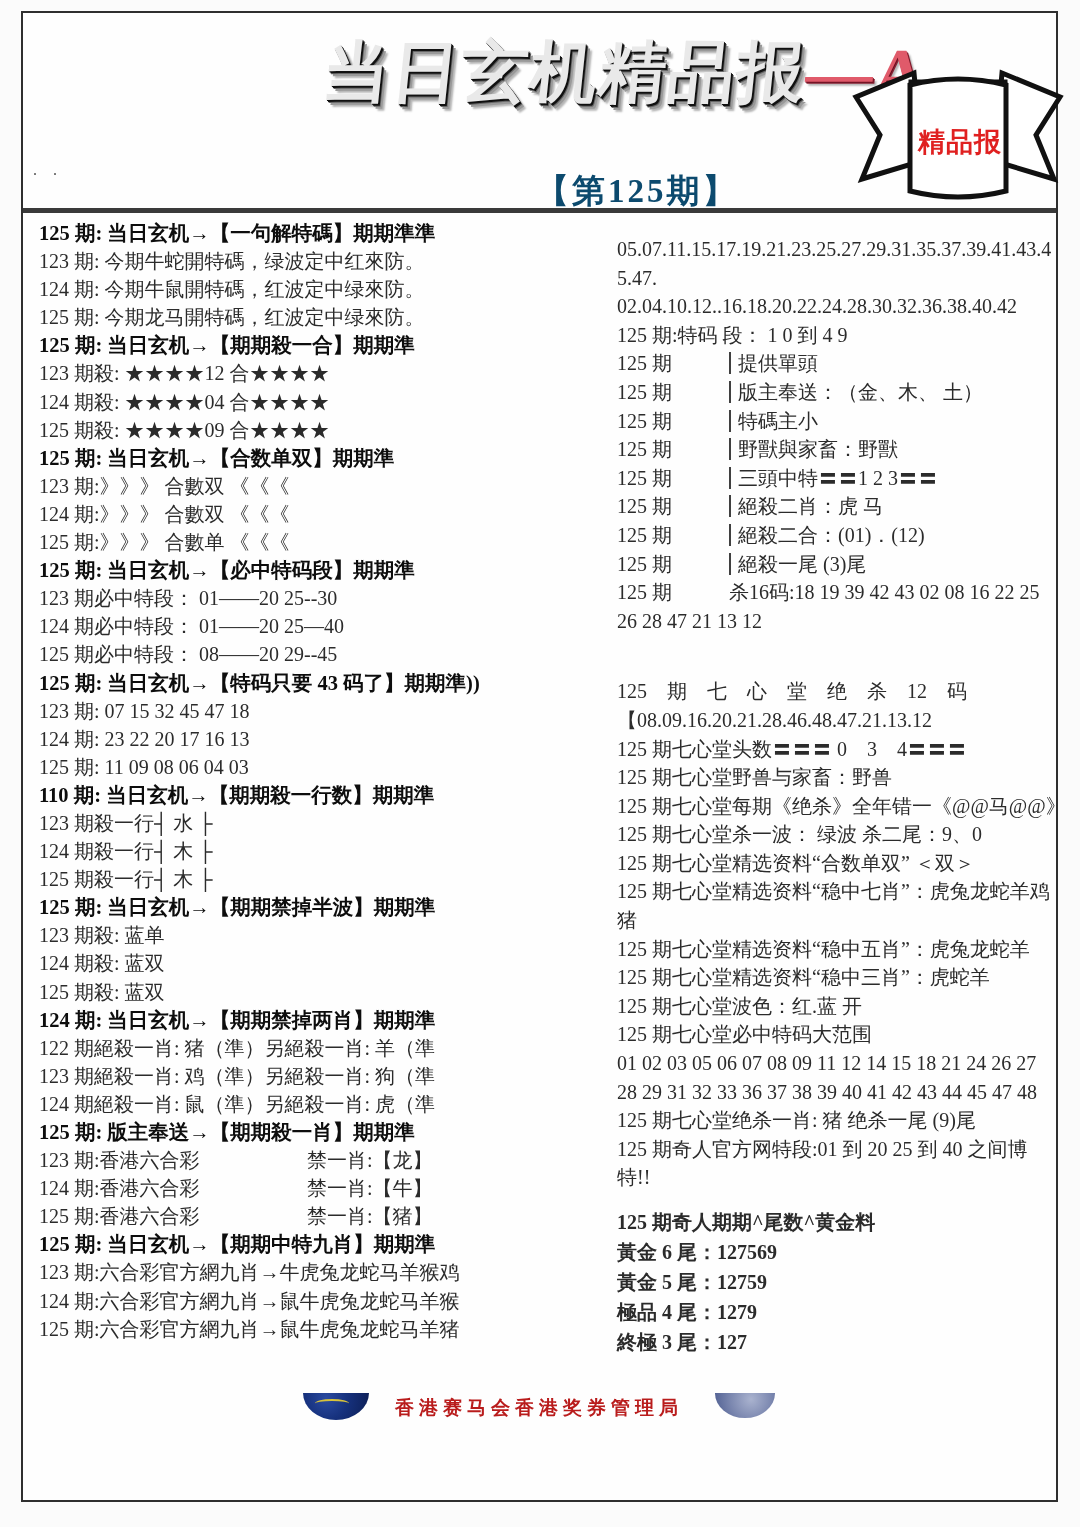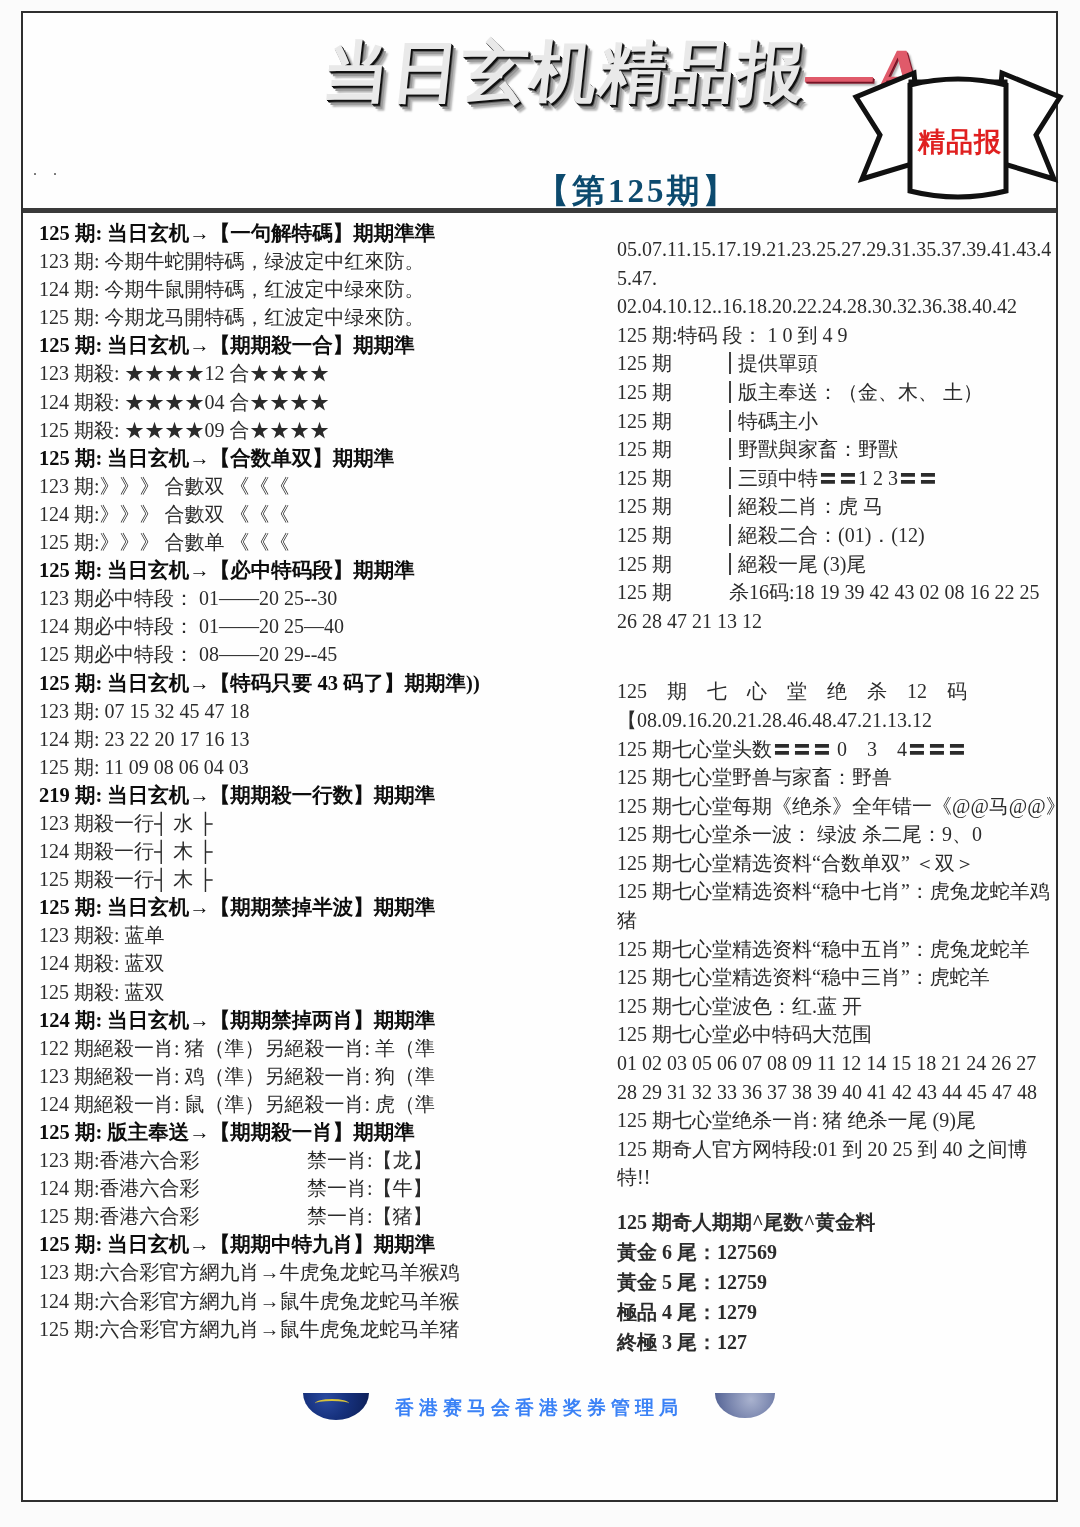--- a/index.html
+++ b/index.html
@@ -56,21 +56,21 @@
   }
   .logo-bowl.left{left:280px;top:12px;}
   .logo-bowl.left::after{
     content:"";position:absolute;left:12px;top:6px;width:34px;height:7px;
     border-radius:50%;border-top:2px solid #d8c23a;
   }
   .logo-bowl.right{left:692px;top:12px;width:60px;height:25px;
     background:radial-gradient(circle at 60% 25%,#aab3cf 0%,#7c88b0 50%,#4a5a8e 100%);}
   .footer-text{
     position:absolute;left:372px;top:14px;
-    font-size:19px;font-weight:bold;color:#3b82f6;letter-spacing:5px;white-space:nowrap;
+    font-size:19px;font-weight:bold;color:#b91c1c;letter-spacing:5px;white-space:nowrap;
   }
 </style>
 </head>
 <body>
 
 <div class="outer">
 
   <div class="header">
     <div class="corner-dots">. .</div>
     <div class="title3d"><span>当日玄机精品报</span><span class="suffix">—A</span></div>
@@ -107,21 +107,21 @@
         <div class="line n">124 期:》》》 合數双 《《《</div>
         <div class="line n">125 期:》》》 合數单 《《《</div>
         <div class="line h">125 期: 当日玄机→【必中特码段】期期準</div>
         <div class="line n">123 期必中特段：  01——20 25--30</div>
         <div class="line n">124 期必中特段：  01——20 25—40</div>
         <div class="line n">125 期必中特段：  08——20 29--45</div>
         <div class="line h">125 期: 当日玄机→【特码只要 43 码了】期期準))</div>
         <div class="line n">123 期: 07 15 32 45 47 18</div>
         <div class="line n">124 期: 23 22 20 17 16 13</div>
         <div class="line n">125 期: 11 09 08 06 04 03</div>
-        <div class="line h">219 期: 当日玄机→【期期殺一行数】期期準</div>
+        <div class="line h">110 期: 当日玄机→【期期殺一行数】期期準</div>
         <div class="line n">123 期殺一行┤ 水 ├</div>
         <div class="line n">124 期殺一行┤ 木 ├</div>
         <div class="line n">125 期殺一行┤ 木 ├</div>
         <div class="line h">125 期: 当日玄机→【期期禁掉半波】期期準</div>
         <div class="line n">123 期殺: 蓝单</div>
         <div class="line n">124 期殺: 蓝双</div>
         <div class="line n">125 期殺: 蓝双</div>
         <div class="line h">124 期: 当日玄机→【期期禁掉两肖】期期準</div>
         <div class="line n">122 期絕殺一肖: 猪（準）另絕殺一肖: 羊（準</div>
         <div class="line n">123 期絕殺一肖: 鸡（準）另絕殺一肖: 狗（準</div>

